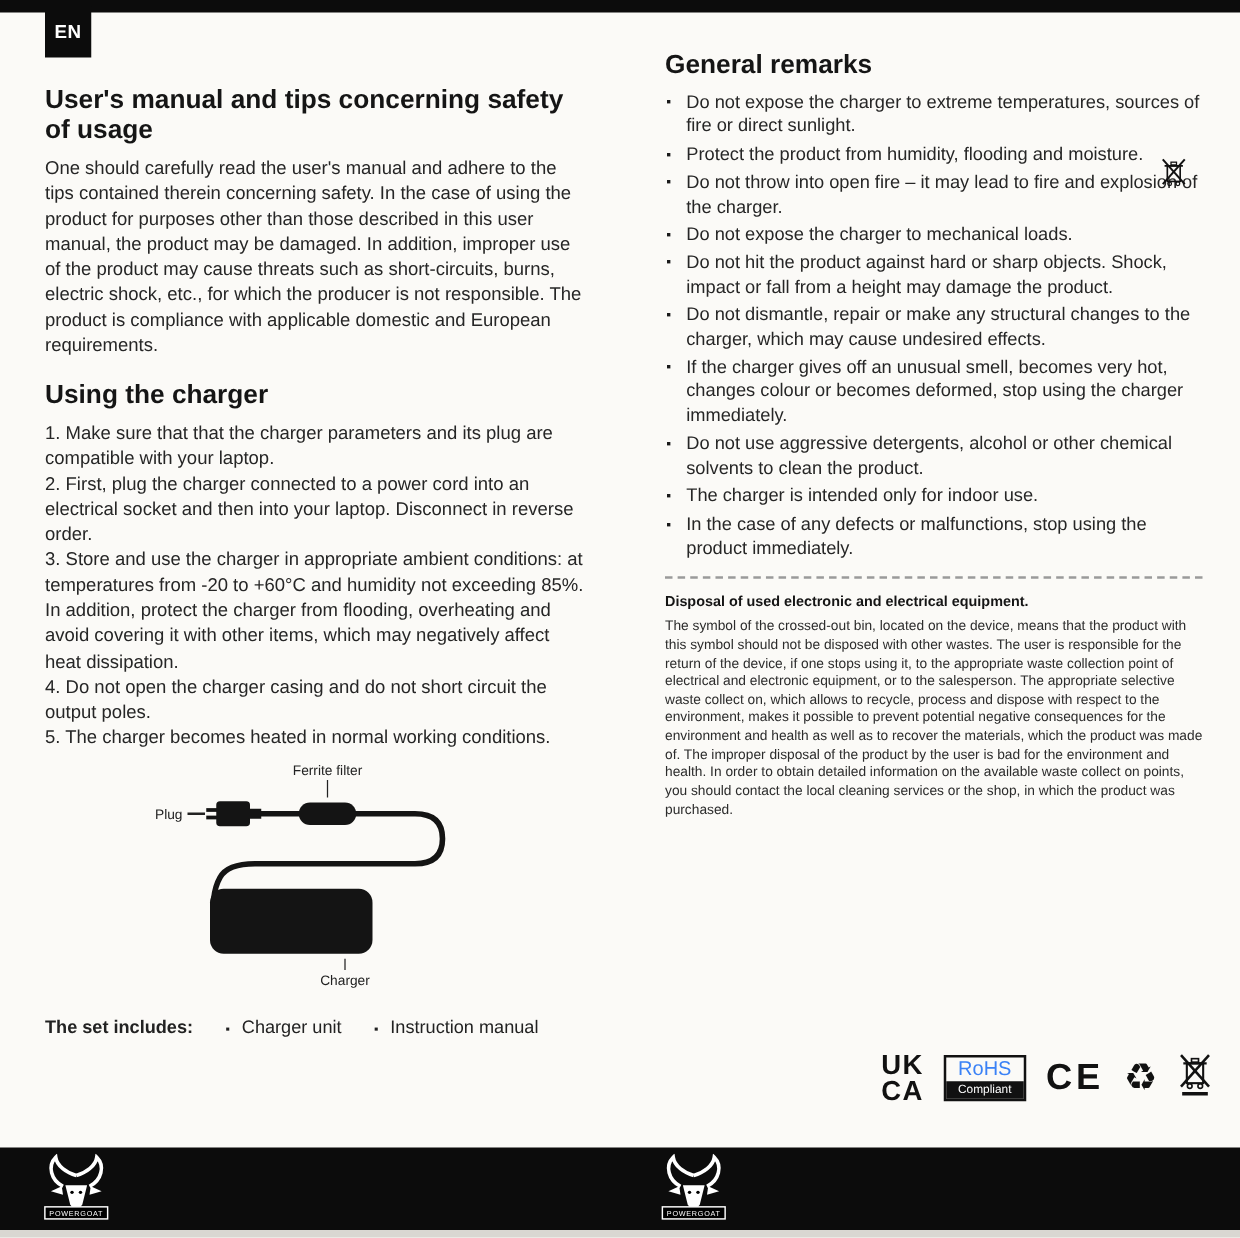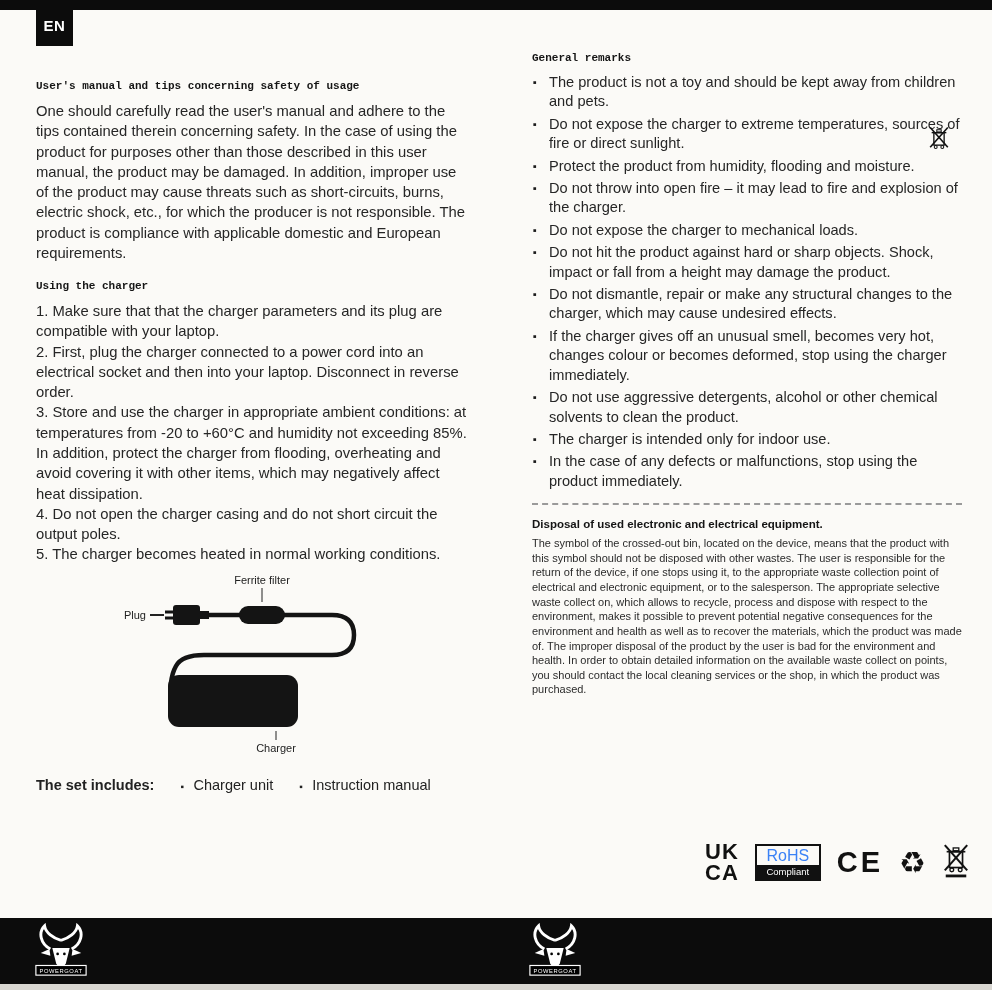--- a/index.html
+++ b/index.html
@@ -14,21 +14,21 @@
   .lang-badge{
     position:absolute;left:36px;top:5px;width:37px;height:41px;background:#0c0c0c;
     display:flex;align-items:center;justify-content:center;
   }
   .lang-badge span{color:#fff;font-weight:bold;font-size:15px;letter-spacing:.5px;}
 
   .col{position:absolute;}
   .col-left{left:36px;top:64px;width:436px;}
   .col-right{left:532px;top:36px;width:430px;}
 
-  h2{font-size:11px;font-weight:bold;color:#151515;margin:16px 0 9px 0;font-family:Liberation Mono, monospace;}
+  h2{font-size:21px;font-weight:bold;color:#151515;margin:4px 0 9px 0;}
   .mt{margin-top:17px;}
   p.body{font-size:14.8px;line-height:1.37;margin:0 0 4px 0;color:#262626;}
   .steps p{font-size:14.8px;line-height:1.37;margin:0;color:#262626;}
 
   ul.remarks{list-style:none;margin:0;padding:0;}
   ul.remarks li{
     position:relative;padding-left:17px;margin:0 0 3px 0;
     font-size:14.6px;line-height:1.33;color:#262626;
   }
   ul.remarks li::before{
@@ -120,21 +120,20 @@
   <div class="set-includes">
     <span class="lbl">The set includes:</span>
     <span class="set-item">Charger unit</span>
     <span class="set-item">Instruction manual</span>
   </div>
 </div>
 
 <div class="col col-right">
   <h2>General remarks</h2>
   <ul class="remarks">
-    <li>The product is not a toy and should be kept away from children and pets.</li>
     <li>Do not expose the charger to extreme temperatures, sources of fire or direct sunlight.</li>
     <li>Protect the product from humidity, flooding and moisture.</li>
     <li>Do not throw into open fire – it may lead to fire and explosion of the charger.</li>
     <li>Do not expose the charger to mechanical loads.</li>
     <li>Do not hit the product against hard or sharp objects. Shock, impact or fall from a height may damage the product.</li>
     <li>Do not dismantle, repair or make any structural changes to the charger, which may cause undesired effects.</li>
     <li>If the charger gives off an unusual smell, becomes very hot, changes colour or becomes deformed, stop using the charger immediately.</li>
     <li>Do not use aggressive detergents, alcohol or other chemical solvents to clean the product.</li>
     <li>The charger is intended only for indoor use.</li>
     <li>In the case of any defects or malfunctions, stop using the product immediately.</li>

